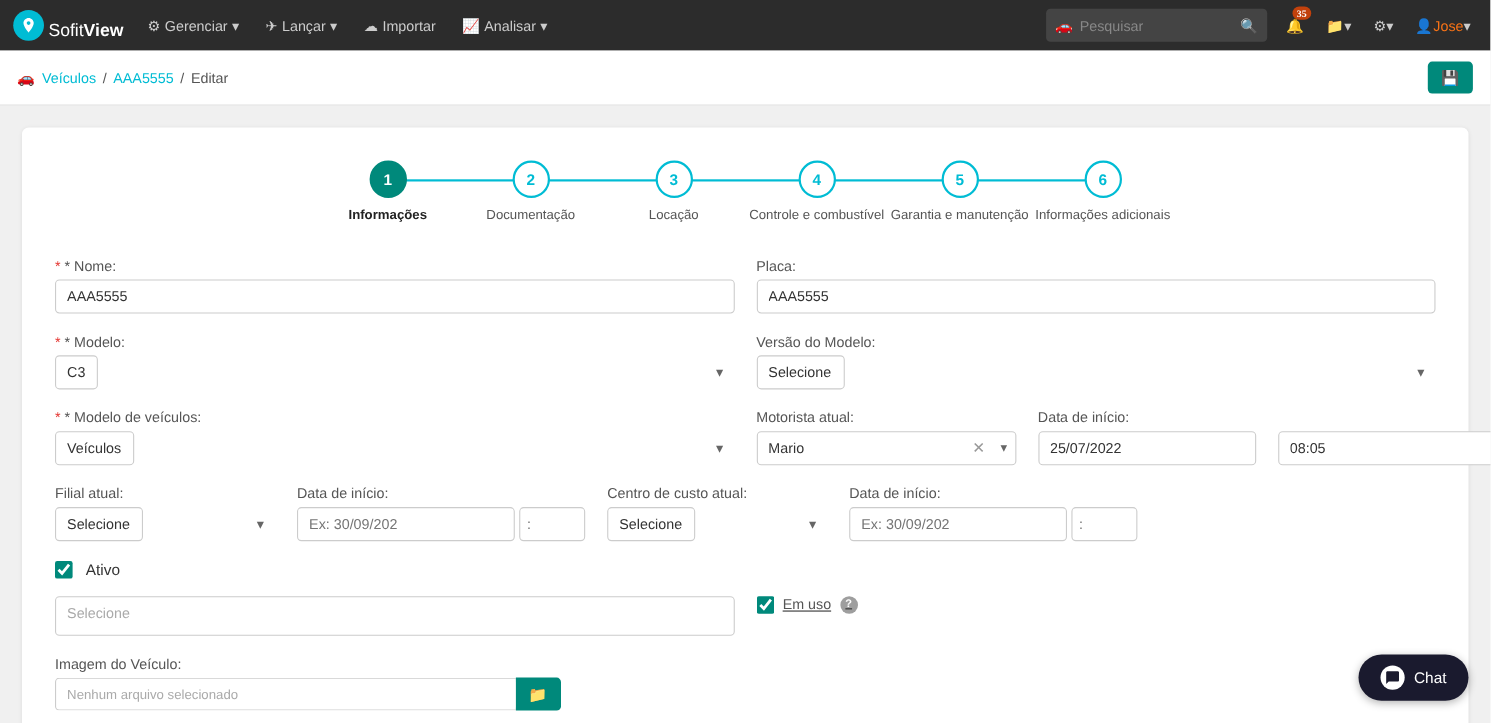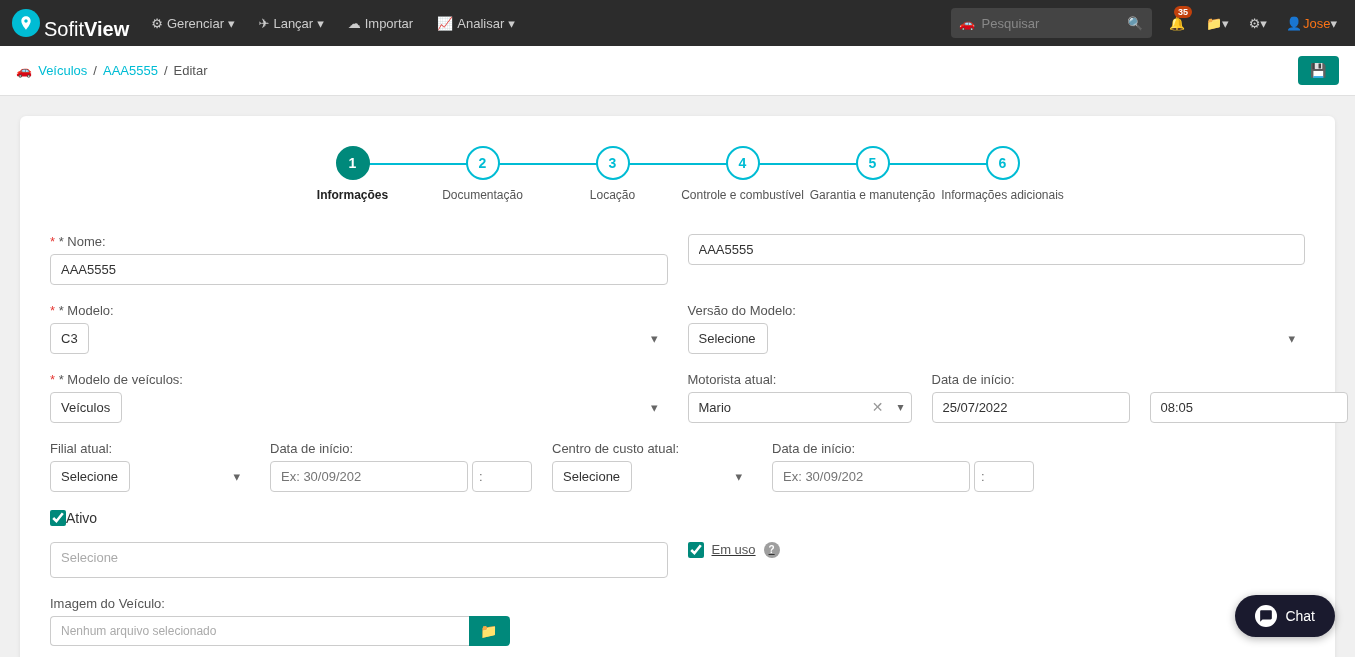--- a/index.html
+++ b/index.html
@@ -20,21 +20,21 @@
       gap: 4px;
       margin-right: 8px;
     }
     .brand-icon {
       width: 28px; height: 28px;
       background: #00bcd4;
       border-radius: 50%;
       display: flex; align-items: center; justify-content: center;
       color: white; font-weight: bold; font-size: 12px;
     }
-    .brand-text { color: white; font-size: 20px; font-weight: 300; margin-top: 12px; }
+    .brand-text { color: white; font-size: 16px; font-weight: 300; margin-top: 12px; }
     .brand-text b { font-weight: 700; }
     .nav-item {
       color: #ccc;
       padding: 0 10px;
       height: 46px;
       display: flex; align-items: center; gap: 4px;
       cursor: pointer;
       font-size: 13px;
       white-space: nowrap;
     }
@@ -55,21 +55,21 @@
     }
     .nav-icon-btn {
       color: #ccc; cursor: pointer; position: relative;
       display: flex; align-items: center; height: 46px; padding: 0 6px;
     }
     .badge {
       position: absolute; top: 6px; right: 0px;
       background: #f44336; color: white; border-radius: 10px;
       font-size: 9px; padding: 1px 4px; font-weight: bold;
     }
-    .badge-orange { background: #c2410c; }
+    .badge-orange { background: #c2410c; font-family: Liberation Serif, serif; }
 
     
     .breadcrumb-bar {
       background: white;
       padding: 10px 16px;
       display: flex; align-items: center; justify-content: space-between;
       border-bottom: 1px solid #e0e0e0;
     }
     .breadcrumb { display: flex; align-items: center; gap: 6px; font-size: 13px; }
     .breadcrumb a { color: #00bcd4; text-decoration: none; }
@@ -138,32 +138,32 @@
     }
     .input-group { display: flex; gap: 4px; }
     .input-group .form-control { flex: 1; }
     .input-group .form-control-sm {
       border: 1px solid #ccc; border-radius: 4px;
       padding: 7px 6px; font-size: 13px; width: 60px;
     }
 
     
     .driver-select { position: relative; }
-    .driver-select .form-control { padding-right: 36px; }
+    .driver-select .form-control { padding-right: 48px; }
     .driver-clear {
       position: absolute; right: 28px; top: 50%; transform: translateY(-50%);
       color: #999; cursor: pointer; font-size: 14px;
     }
     .driver-arrow {
       position: absolute; right: 8px; top: 50%; transform: translateY(-50%);
       color: #666; font-size: 12px; pointer-events: none;
     }
 
     
-    .checkbox-row { display: flex; align-items: flex-start; gap: 0; margin-bottom: 16px; }
+    .checkbox-row { display: flex; align-items: flex-start; gap: 12px; margin-bottom: 16px; }
     .checkbox-row input[type=checkbox] { accent-color: #00897b; width: 16px; height: 16px; }
     .checkbox-row label { font-size: 14px; color: #333; cursor: pointer; }
 
     
     .marcadores-field {
       border: 1px solid #ccc; border-radius: 4px;
       padding: 7px 10px; font-size: 13px; color: #aaa;
       min-height: 36px;
     }
 
@@ -325,20 +325,21 @@
     </div>
 
     <div class="form-row">
       <div class="form-group w-half">
         <label>
           <span style="color:#e53935">*</span> <span style="display:inline">* Nome:</span>
         </label>
         <input type="text" class="form-control" value="AAA5555" style="">
       </div>
       <div class="form-group w-half">
+        <label>Placa:</label>
         <input type="text" class="form-control" value="AAA5555" style="">
       </div>
     </div>
 
     <div class="form-row">
       <div class="form-group w-half">
         <label><span style="color:#e53935">*</span> <span style="display:inline">* Modelo:</span></label>
         <div class="select-wrapper">
           <select class="form-control">
             <option>C3</option>

